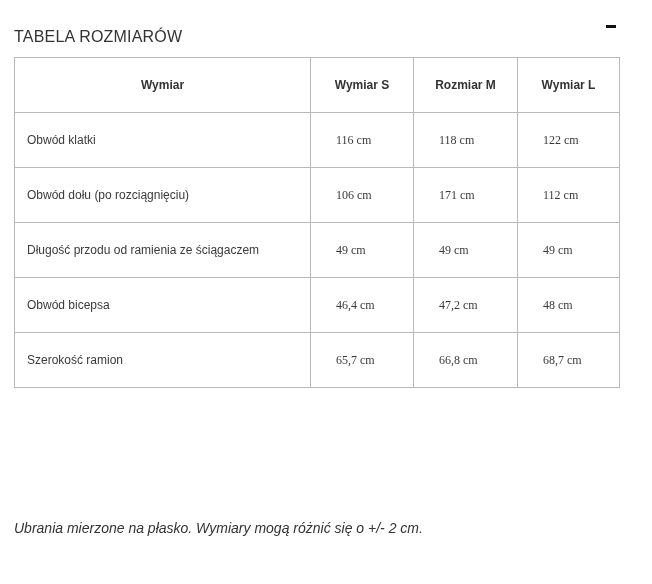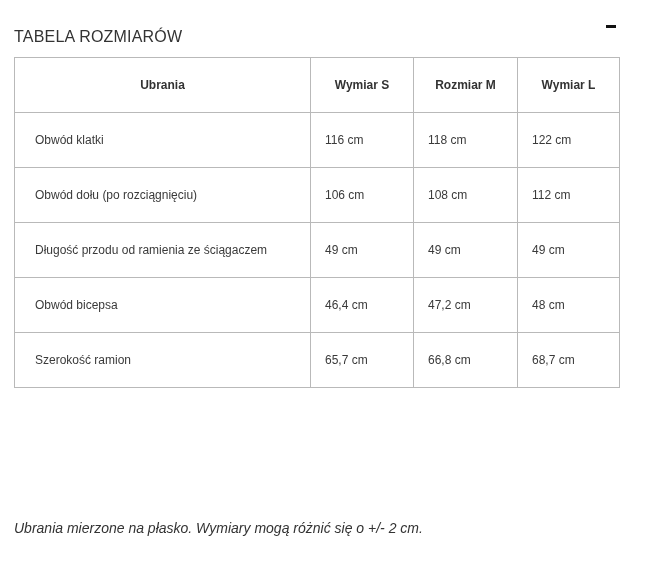--- a/index.html
+++ b/index.html
@@ -3,59 +3,59 @@
 <meta charset="utf-8">
 <style>
   html, body { margin: 0; padding: 0; background: #ffffff; }
   body { width: 652px; height: 584px; position: relative; font-family: "Liberation Sans", sans-serif; color: #2b2b2b; overflow: hidden; }
   .header { position: absolute; left: 14px; top: 14px; width: 606px; height: 24px; display: flex; align-items: center; justify-content: space-between; }
   .title { font-size: 16px; letter-spacing: 0.2px; color: #333; font-weight: normal; margin-top: 22px; }
   .collapse { width: 10px; height: 3px; background: #111; margin-right: 4px; cursor: pointer; }
   table { position: absolute; left: 14px; top: 57px; border-collapse: collapse; width: 605px; table-layout: fixed; }
   th, td { border: 1px solid #b9b9b9; height: 54px; font-size: 12px; padding: 0; }
   th { font-weight: bold; color: #333; text-align: center; height: 54px; }
-  td { color: #3a3a3a; padding-left: 20px; text-align: left; }
-  td.val { padding-left: 14px; }
+  td { color: #3a3a3a; padding-left: 12px; text-align: left; }
+  td.val { padding-left: 25px; font-family: Liberation Serif, serif; }
   col.c0 { width: 296px; } col.c1 { width: 103px; } col.c2 { width: 104px; } col.c3 { width: 102px; }
   .note { position: absolute; left: 14px; top: 520px; font-size: 14px; font-style: italic; color: #333; }
 </style>
 </head>
 <body>
 
 <div class="header">
   <span class="title">TABELA ROZMIARÓW</span>
   <span class="collapse" title="collapse"></span>
 </div>
 
 <table>
   <colgroup>
       <col class="c0">
       <col class="c1">
       <col class="c2">
       <col class="c3">
     </colgroup>
   <thead>
     <tr>
-      <th>Ubrania</th>
+      <th>Wymiar</th>
       <th>Wymiar S</th>
       <th>Rozmiar M</th>
       <th>Wymiar L</th>
     </tr>
   </thead>
   <tbody>
     <tr>
       <td>Obwód klatki</td>
       <td class="val">116 cm</td>
       <td class="val">118 cm</td>
       <td class="val">122 cm</td>
     </tr>
     <tr>
       <td>Obwód dołu (po rozciągnięciu)</td>
       <td class="val">106 cm</td>
-      <td class="val">108 cm</td>
+      <td class="val">171 cm</td>
       <td class="val">112 cm</td>
     </tr>
     <tr>
       <td>Długość przodu od ramienia ze ściągaczem</td>
       <td class="val">49 cm</td>
       <td class="val">49 cm</td>
       <td class="val">49 cm</td>
     </tr>
     <tr>
       <td>Obwód bicepsa</td>

